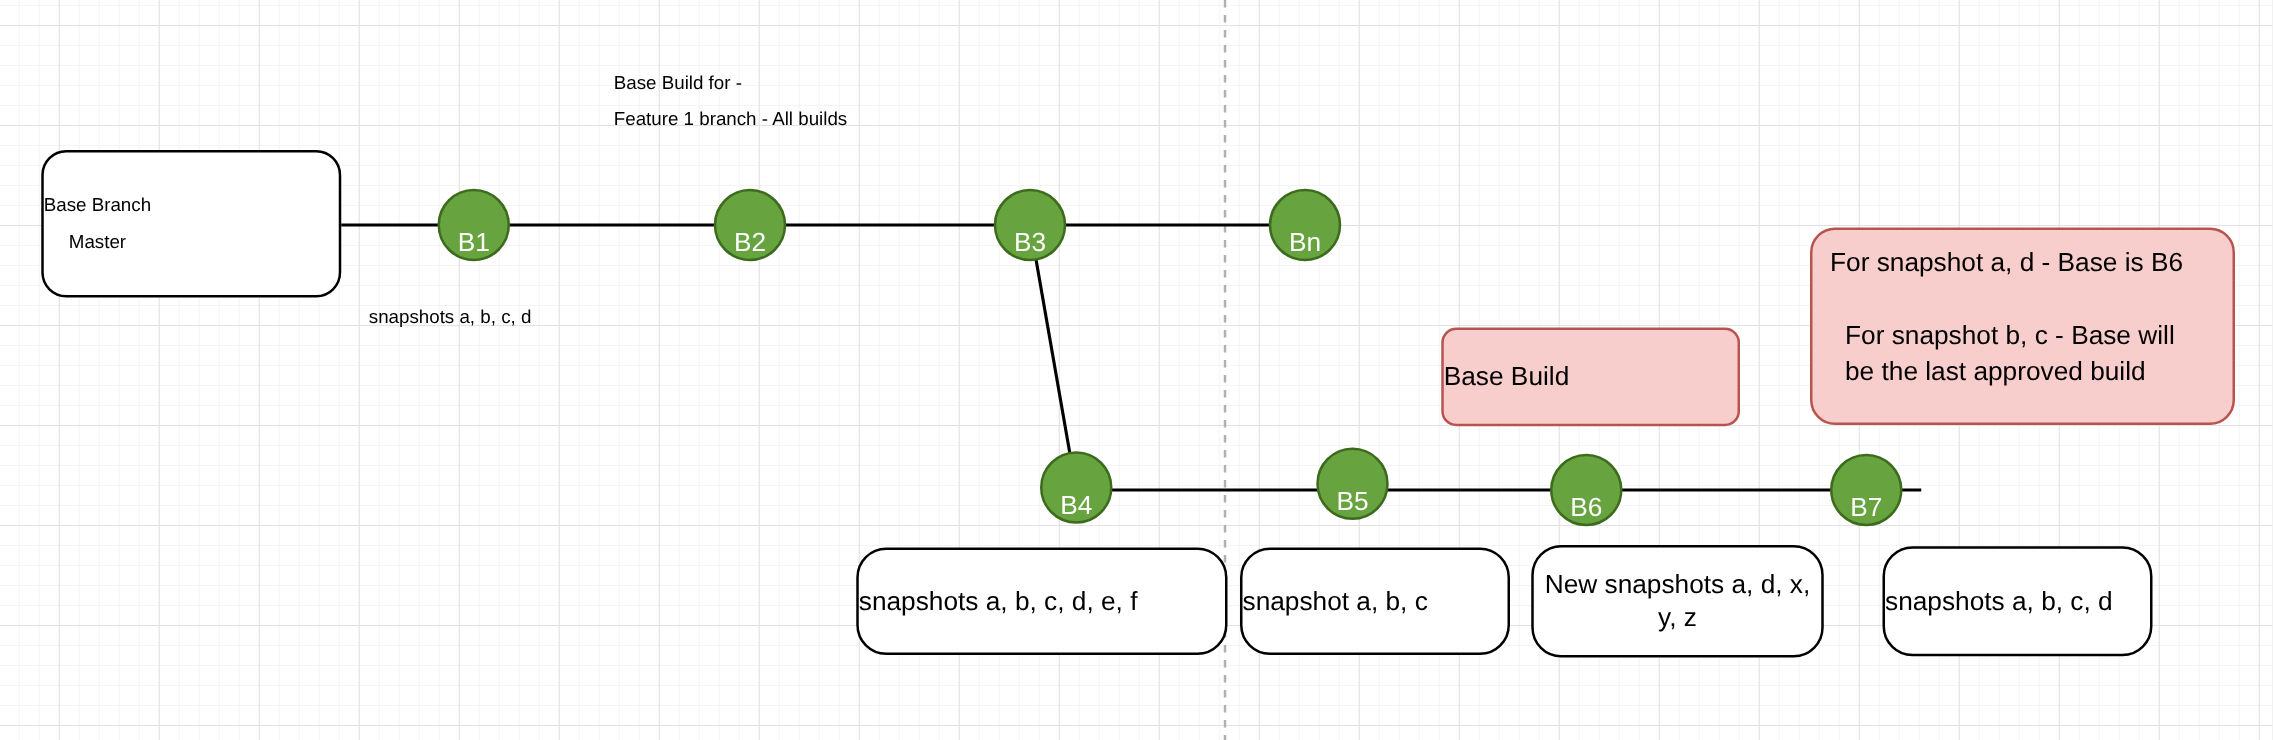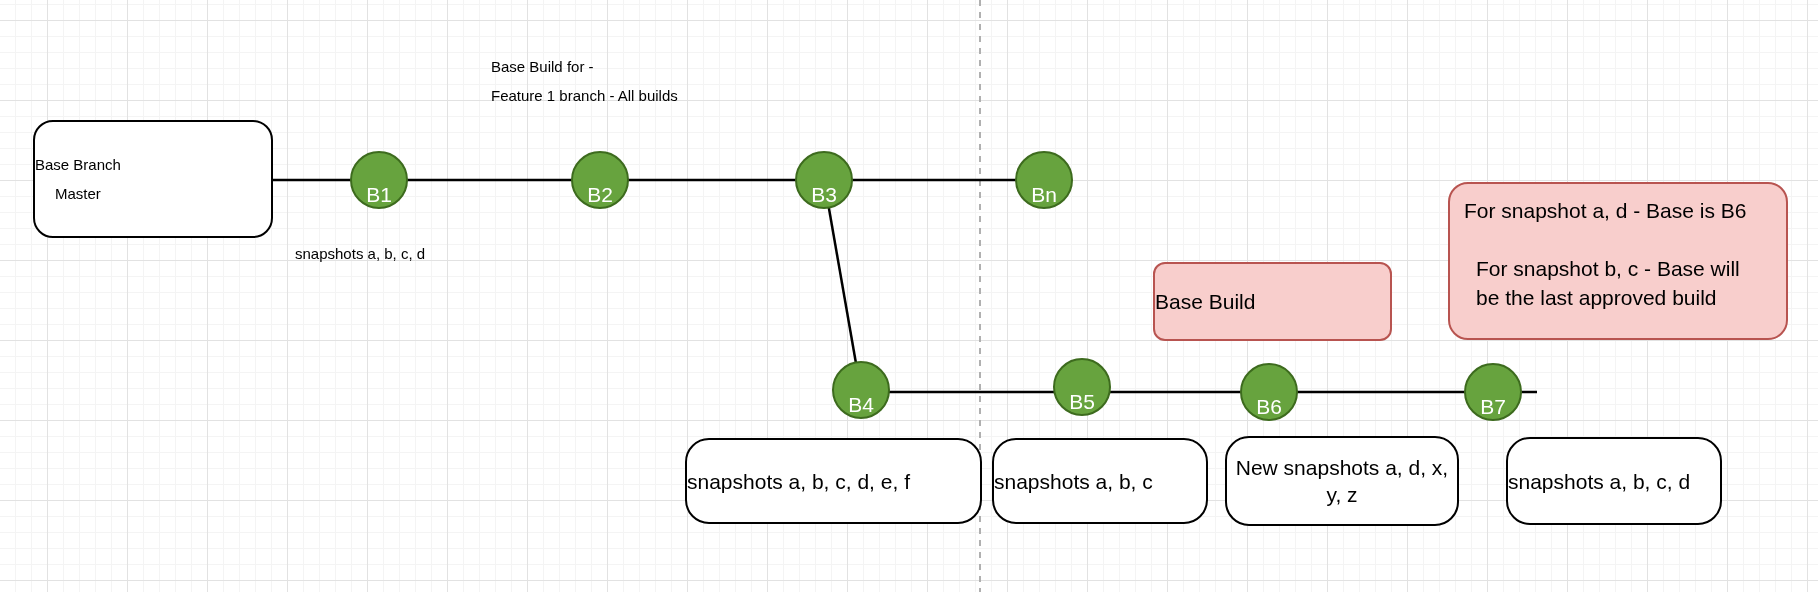--- a/index.html
+++ b/index.html
@@ -93,21 +93,21 @@
 
   <div class="shape pink-box note-text" style="left:1448px;top:182px;width:340px;height:158px;border-radius:20px;">
     <p>For snapshot a, d - Base is B6</p>
     <p>For snapshot b, c - Base will be the last approved build</p>
   </div>
 
   <div class="shape white-box" style="left:685px;top:438px;width:297px;height:86px;">
     <span>snapshots a, b, c, d, e, f</span>
   </div>
   <div class="shape white-box" style="left:992px;top:438px;width:216px;height:86px;">
-    <span>snapshots a, b, c</span>
+    <span>snapshot a, b, c</span>
   </div>
   <div class="shape white-box" style="left:1225px;top:436px;width:234px;height:90px;">
     <span>New snapshots a, d, x, y, z</span>
   </div>
   <div class="shape white-box" style="left:1506px;top:437px;width:216px;height:88px;">
     <span>snapshots a, b, c, d</span>
   </div>
 
 </div>
 

